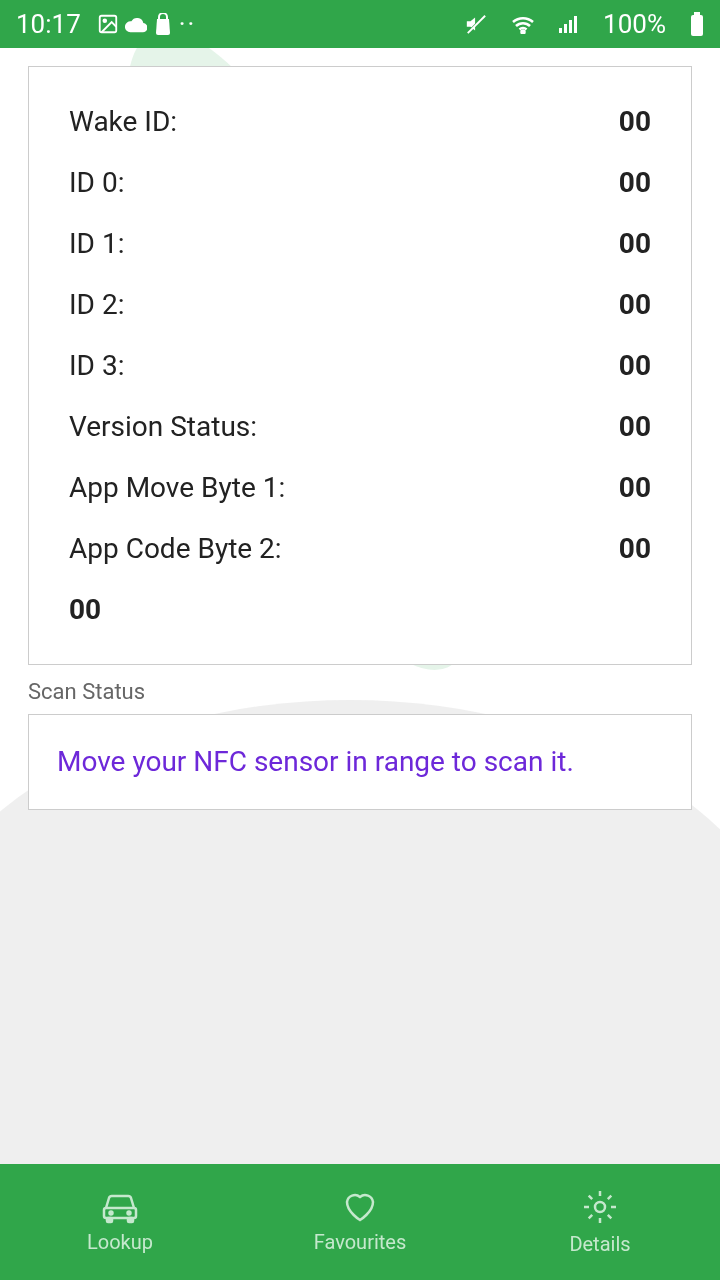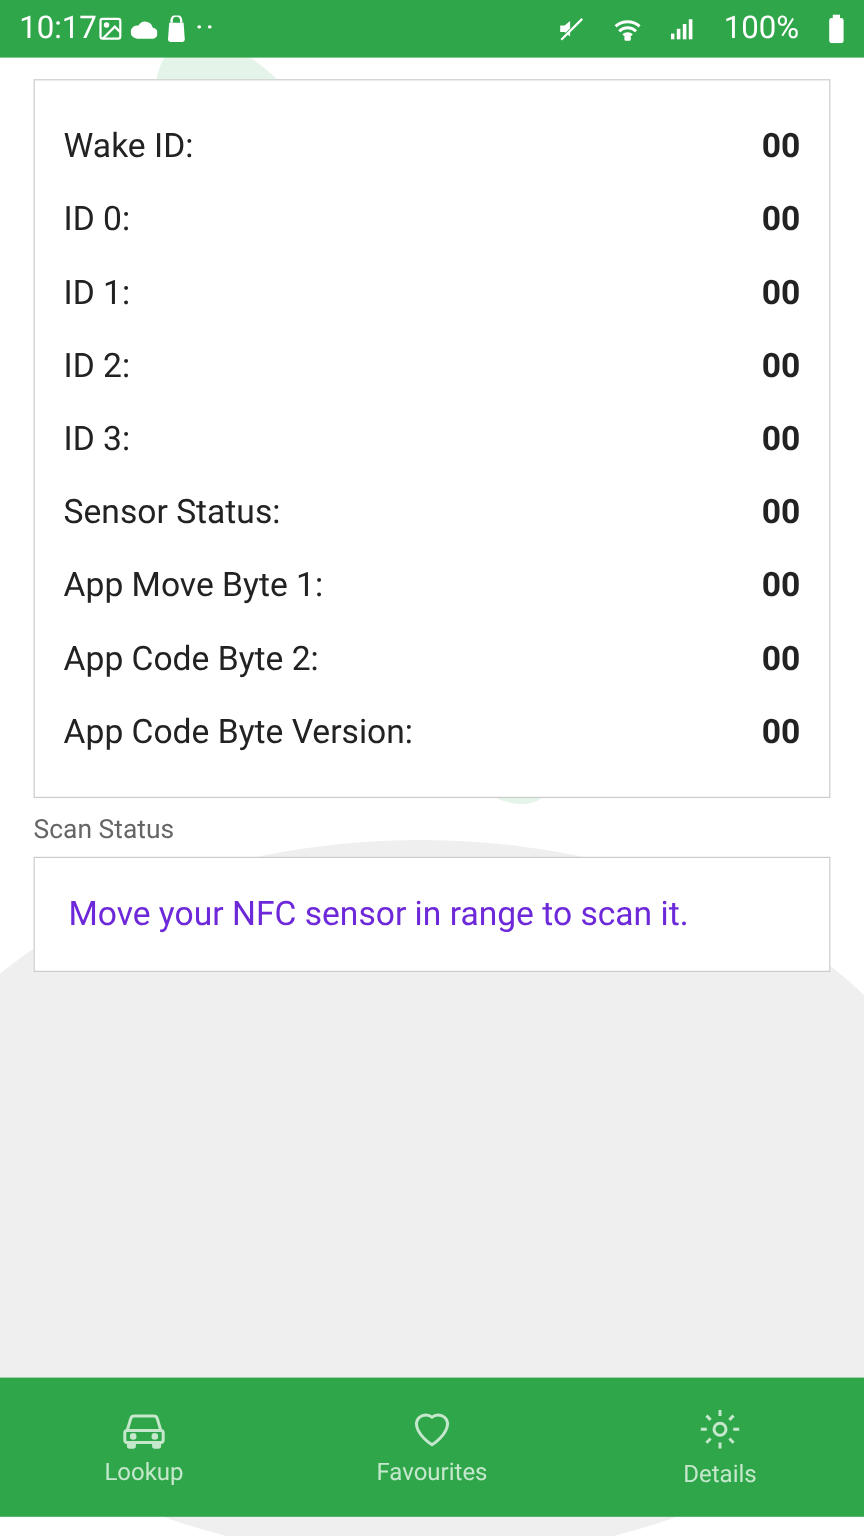--- a/index.html
+++ b/index.html
@@ -39,38 +39,38 @@
       height: 48px;
       display: flex;
       justify-content: space-between;
       align-items: center;
       padding: 0 16px;
       color: #fff;
       font-size: 26px;
       position: relative;
       z-index: 10;
     }
-    .status-left { display: flex; align-items: center; gap: 0; }
+    .status-left { display: flex; align-items: center; gap: 16px; }
     .status-right { display: flex; align-items: center; gap: 24px; }
     .status-icons { display: flex; align-items: center; gap: 6px; }
     .content {
       padding: 18px 28px;
       position: relative;
       z-index: 5;
     }
     .section-label {
       color: #666;
       font-size: 22px;
       margin-bottom: 10px;
       margin-top: 14px;
     }
     .card {
       border: 1px solid #ccc;
       background: #fff;
-      padding: 24px 24px;
+      padding: 24px 40px;
     }
     .row {
       display: flex;
       justify-content: space-between;
       align-items: center;
       padding: 14px 0;
       font-size: 28px;
       color: #222;
     }
     .row-label { font-weight: 400; }
@@ -78,21 +78,21 @@
     .scan-card {
       border: 1px solid #ccc;
       background: #fff;
       padding: 28px;
       font-size: 28px;
       color: #6d28d9;
       line-height: 1.35;
     }
     .bottom-nav {
       position: absolute;
-      bottom: 16px;
+      bottom: 0;
       left: 0;
       right: 0;
       height: 116px;
       background: #30a64a;
       display: flex;
       z-index: 10;
     }
     .nav-item {
       flex: 1;
       display: flex;
@@ -174,33 +174,32 @@
     </div>
     <div class="row">
       <span class="row-label">ID 2:</span>
       <span class="row-value">00</span>
     </div>
     <div class="row">
       <span class="row-label">ID 3:</span>
       <span class="row-value">00</span>
     </div>
     <div class="row">
-      <span class="row-label">Sensor Status:</span>
+      <span class="row-label">Version Status:</span>
       <span class="row-value">00</span>
     </div>
     <div class="row">
       <span class="row-label">App Move Byte 1:</span>
       <span class="row-value">00</span>
     </div>
     <div class="row">
       <span class="row-label">App Code Byte 2:</span>
       <span class="row-value">00</span>
     </div>
     <div class="row">
-      <span class="row-label">App Code Byte Version:</span>
       <span class="row-value">00</span>
     </div>
   </div>
 
   <div class="section-label">Scan Status</div>
   <div class="scan-card">
     <span>Move your NFC sensor in range to scan it.</span>
   </div>
 </div>
 

